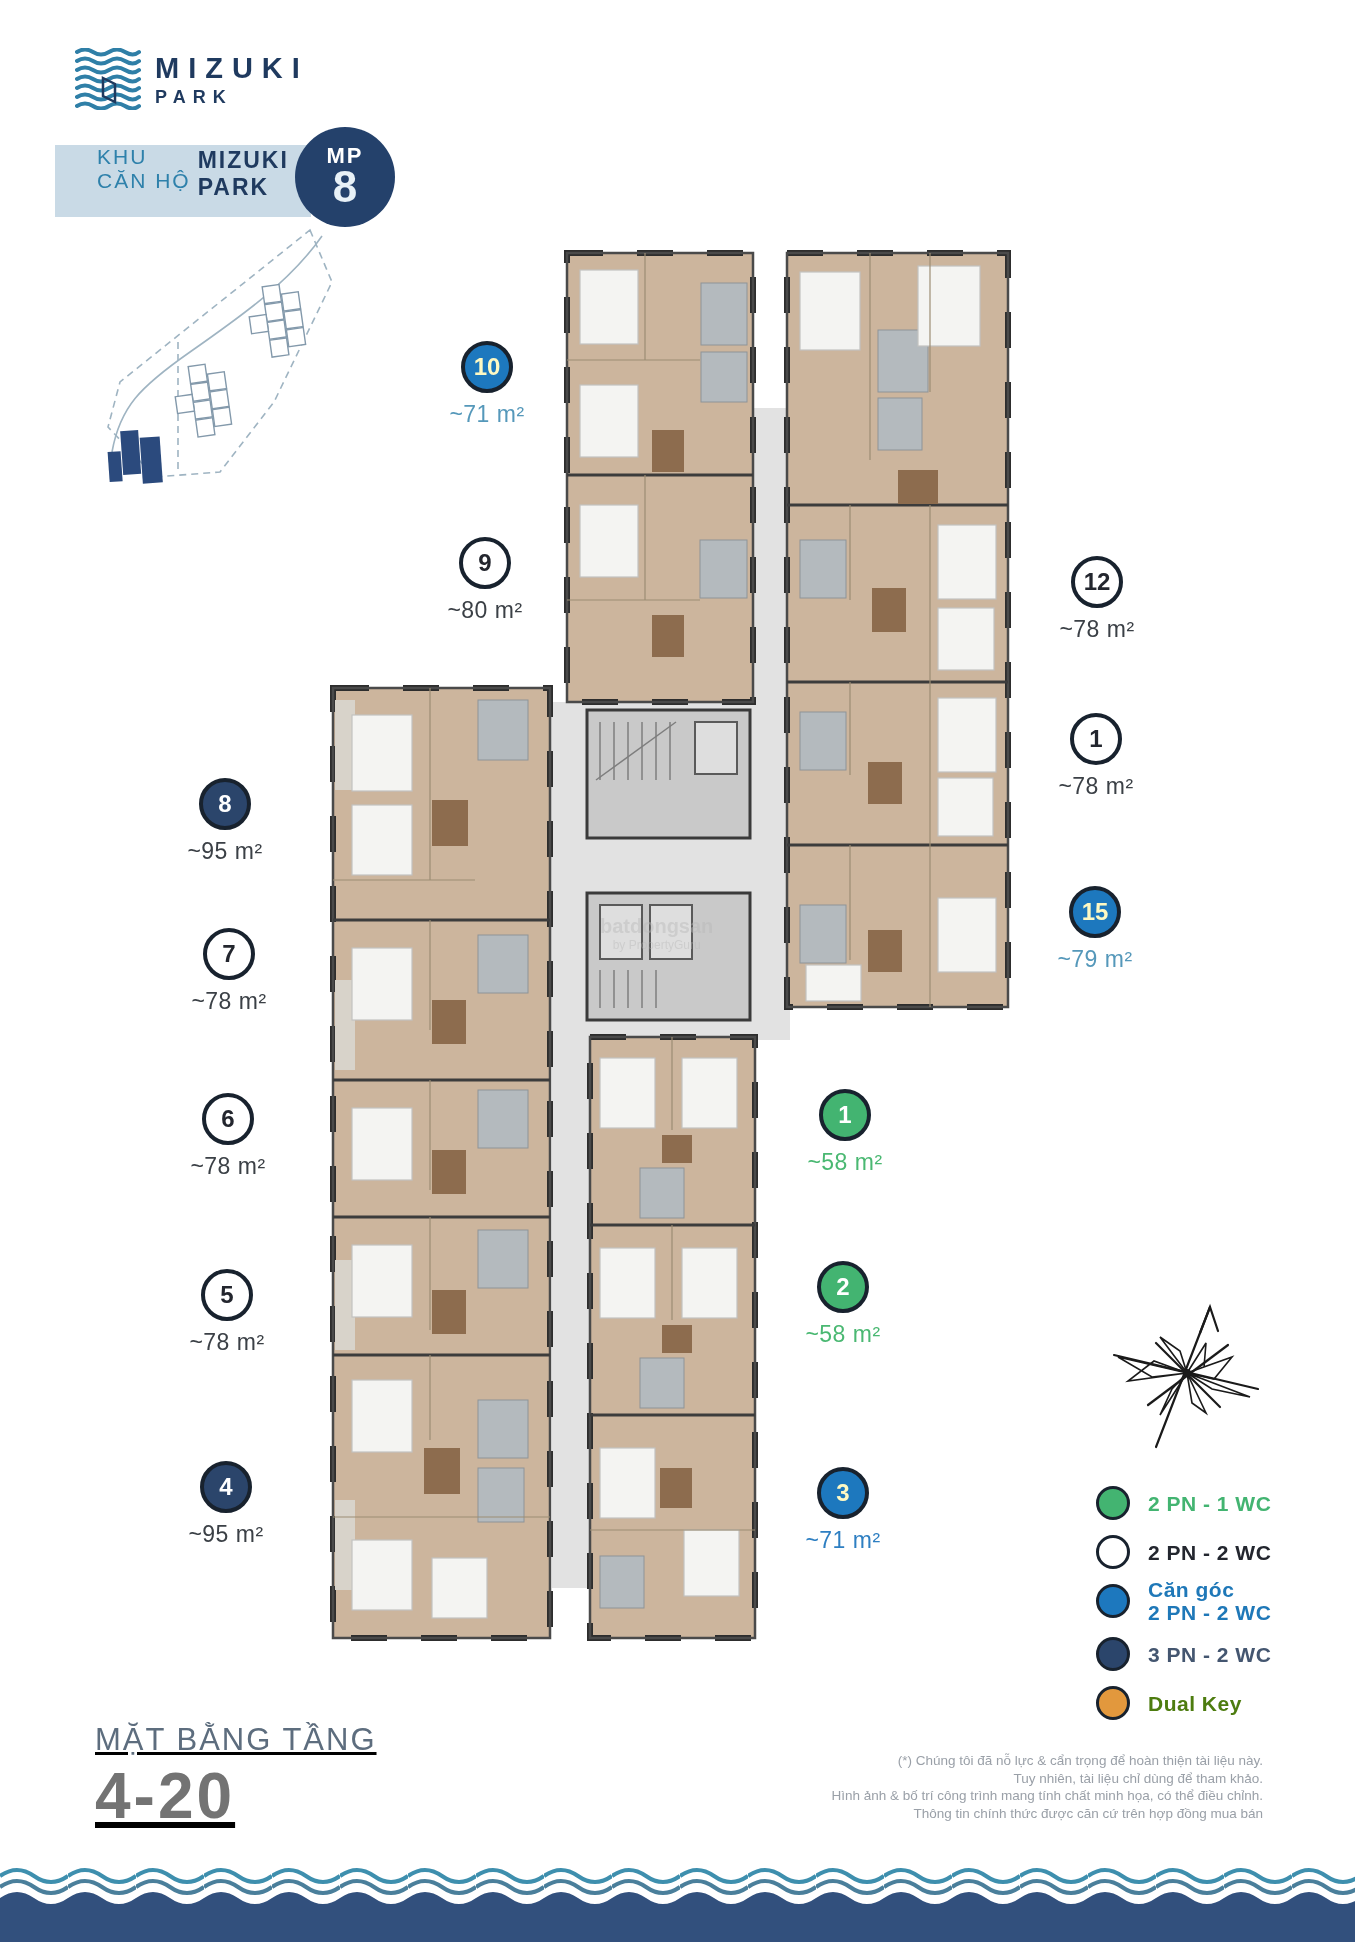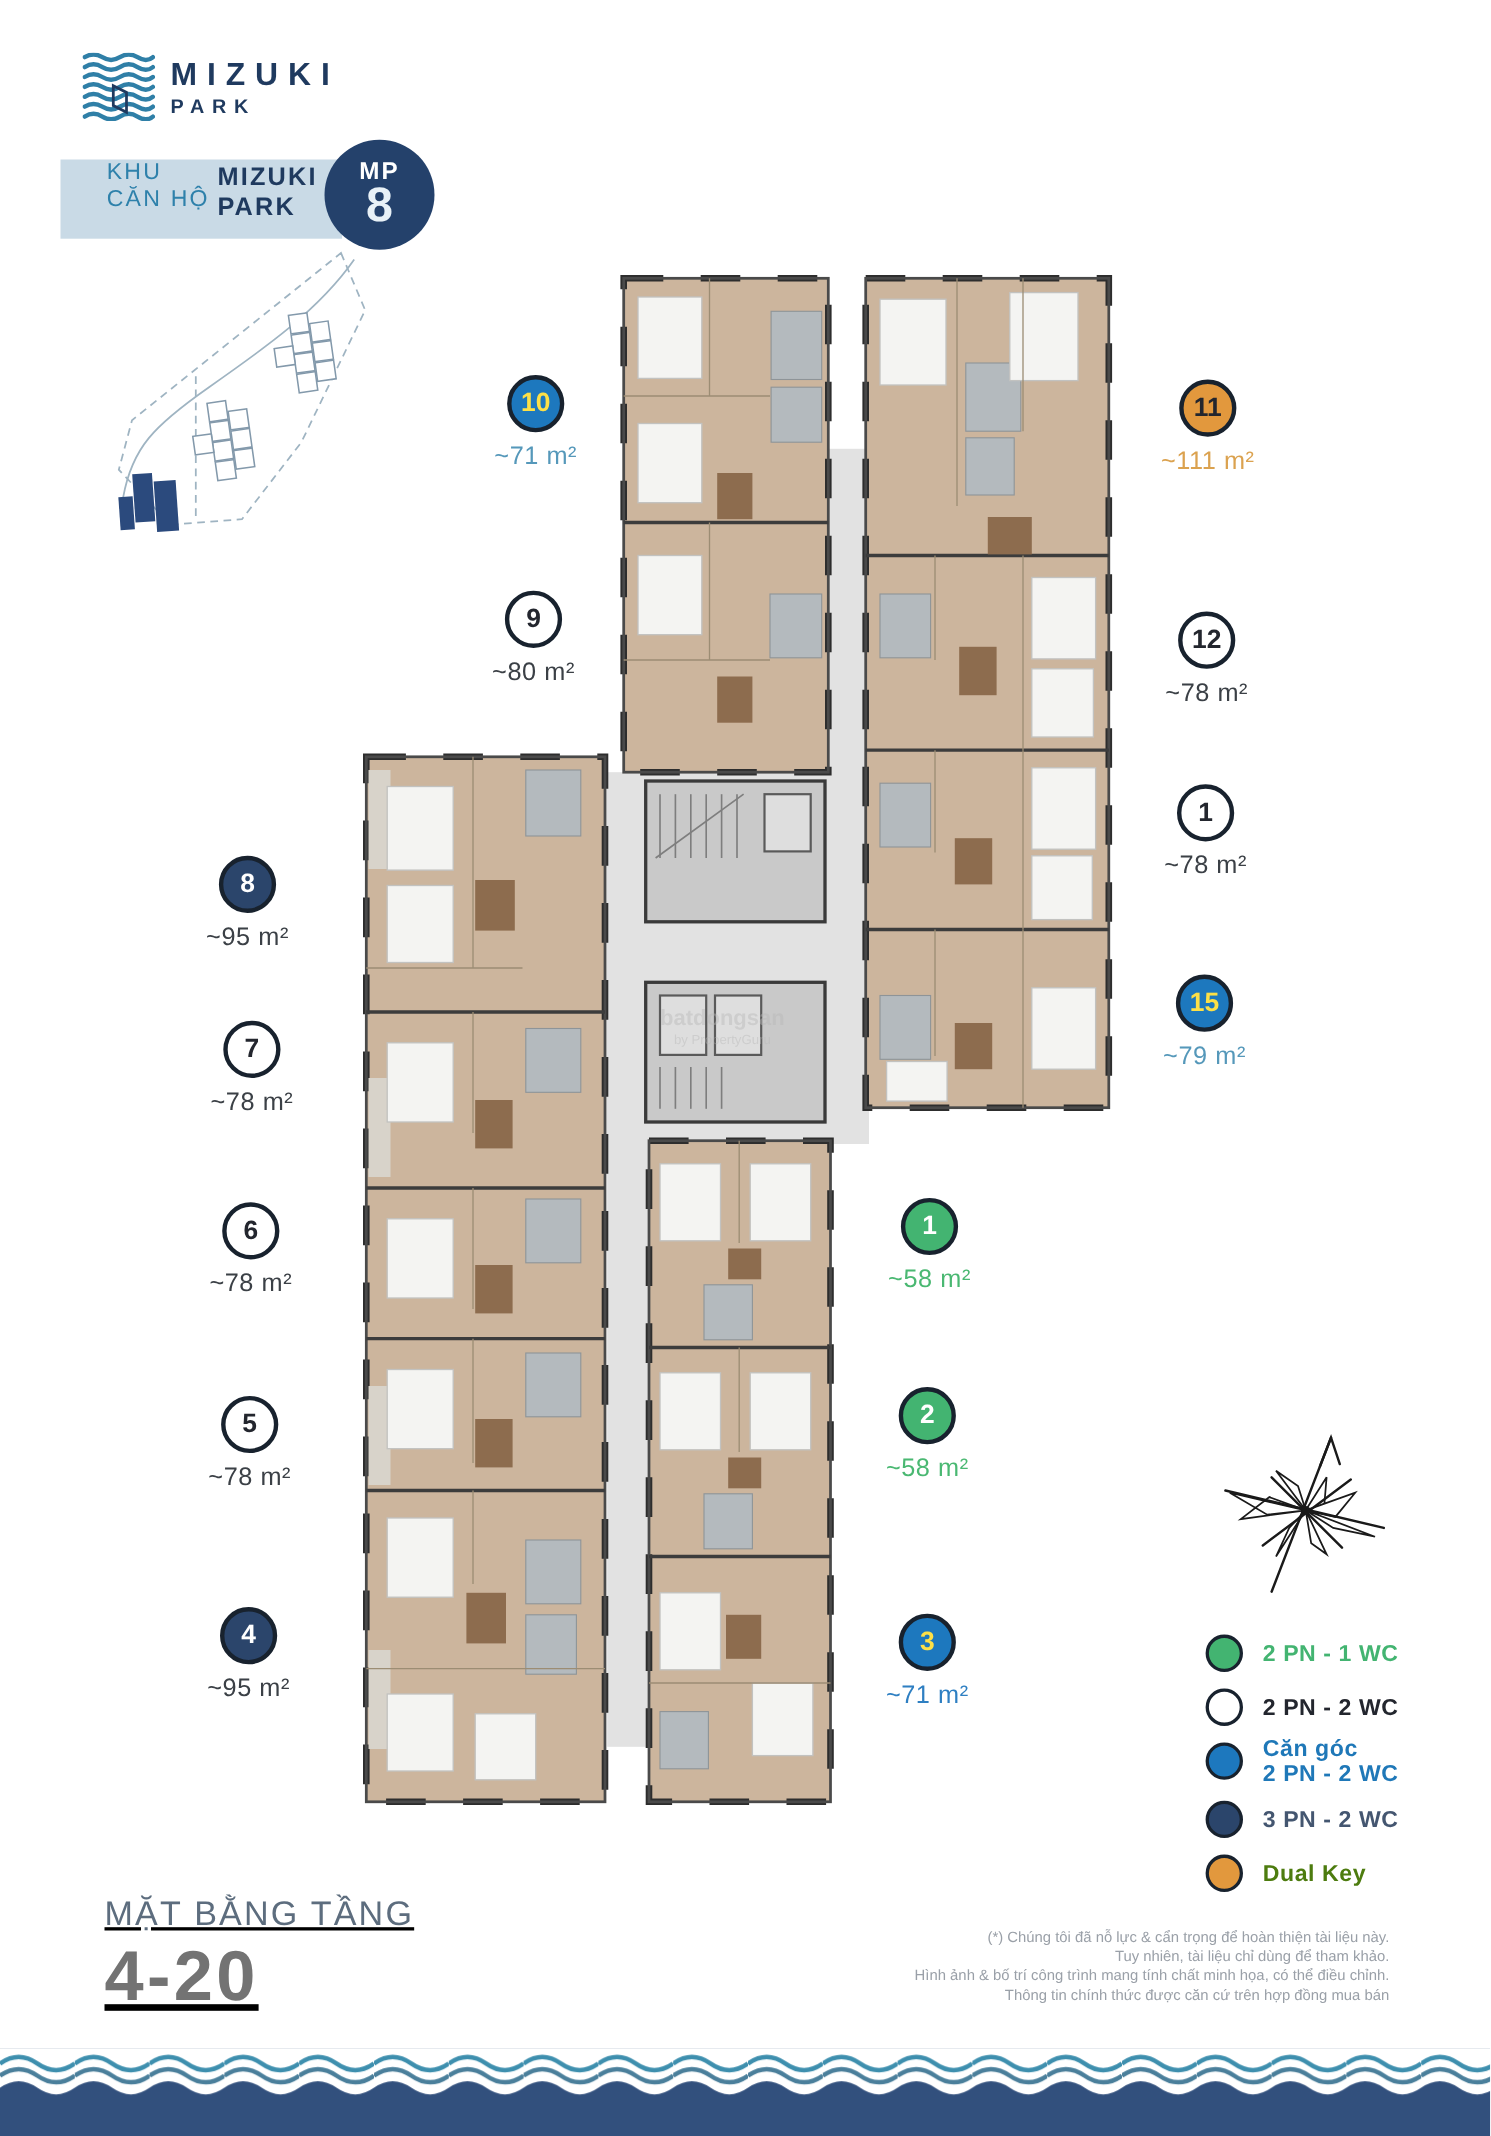--- a/index.html
+++ b/index.html
@@ -24,21 +24,21 @@
   }
   .mp-badge .mp{font-size:22px;font-weight:bold;letter-spacing:2px;line-height:1;}
   .mp-badge .num{font-size:44px;font-weight:bold;line-height:1;color:#e8f1f7;margin-top:-2px;}
   
   .unit{position:absolute;width:130px;transform:translateX(-50%);text-align:center;z-index:6;}
   .u-circle{
     display:inline-flex;align-items:center;justify-content:center;width:52px;height:52px;border-radius:50%;
     border:4px solid #18222e;box-sizing:border-box;font-size:24px;font-weight:600;
   }
   .u-area{font-size:23px;margin-top:8px;letter-spacing:0.5px;font-weight:500;}
-  .c-blue{background:#1d78be;color:#fde047;}
+  .c-blue{background:#1d78be;color:#fef9c3;}
   .c-green{background:#43b471;color:#ffffff;}
   .c-navy{background:#2b456b;color:#ffffff;}
   .c-orange{background:#e2983d;color:#23262e;}
   .c-white{background:#ffffff;color:#23262e;}
   .t-dark{color:#3b4046;}
   .t-teal{color:#5598ba;}
   .t-green{color:#4ab872;}
   .t-blue{color:#2e7fc2;}
   .t-orange{color:#dba24f;}
   
@@ -344,24 +344,20 @@
     <div class="u-area t-dark">~95 m²</div>
   </div>
   <div class="unit" style="left:485px;top:537px;">
     <div class="u-circle c-white">9</div>
     <div class="u-area t-dark">~80 m²</div>
   </div>
   <div class="unit" style="left:487px;top:341px;">
     <div class="u-circle c-blue">10</div>
     <div class="u-area t-teal">~71 m²</div>
   </div>
-  <div class="unit" style="left:1098px;top:345px;">
-    <div class="u-circle c-orange">11</div>
-    <div class="u-area t-orange">~111 m²</div>
-  </div>
   <div class="unit" style="left:1097px;top:556px;">
     <div class="u-circle c-white">12</div>
     <div class="u-area t-dark">~78 m²</div>
   </div>
   <div class="unit" style="left:1096px;top:713px;">
     <div class="u-circle c-white">1</div>
     <div class="u-area t-dark">~78 m²</div>
   </div>
   <div class="unit" style="left:1095px;top:886px;">
     <div class="u-circle c-blue">15</div>

